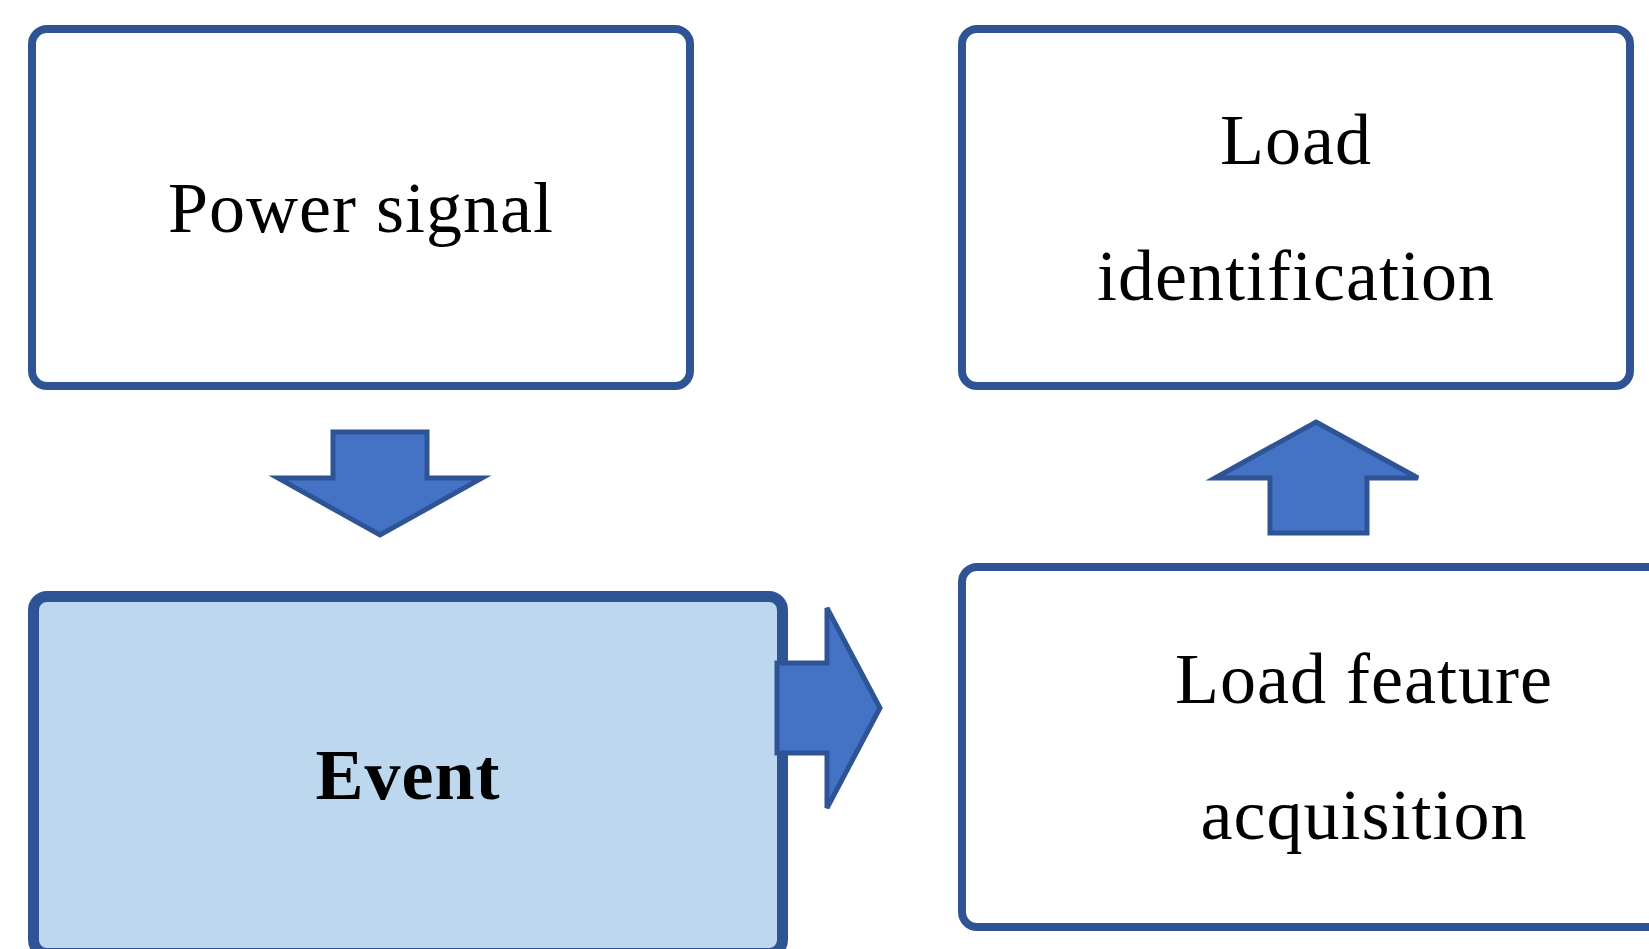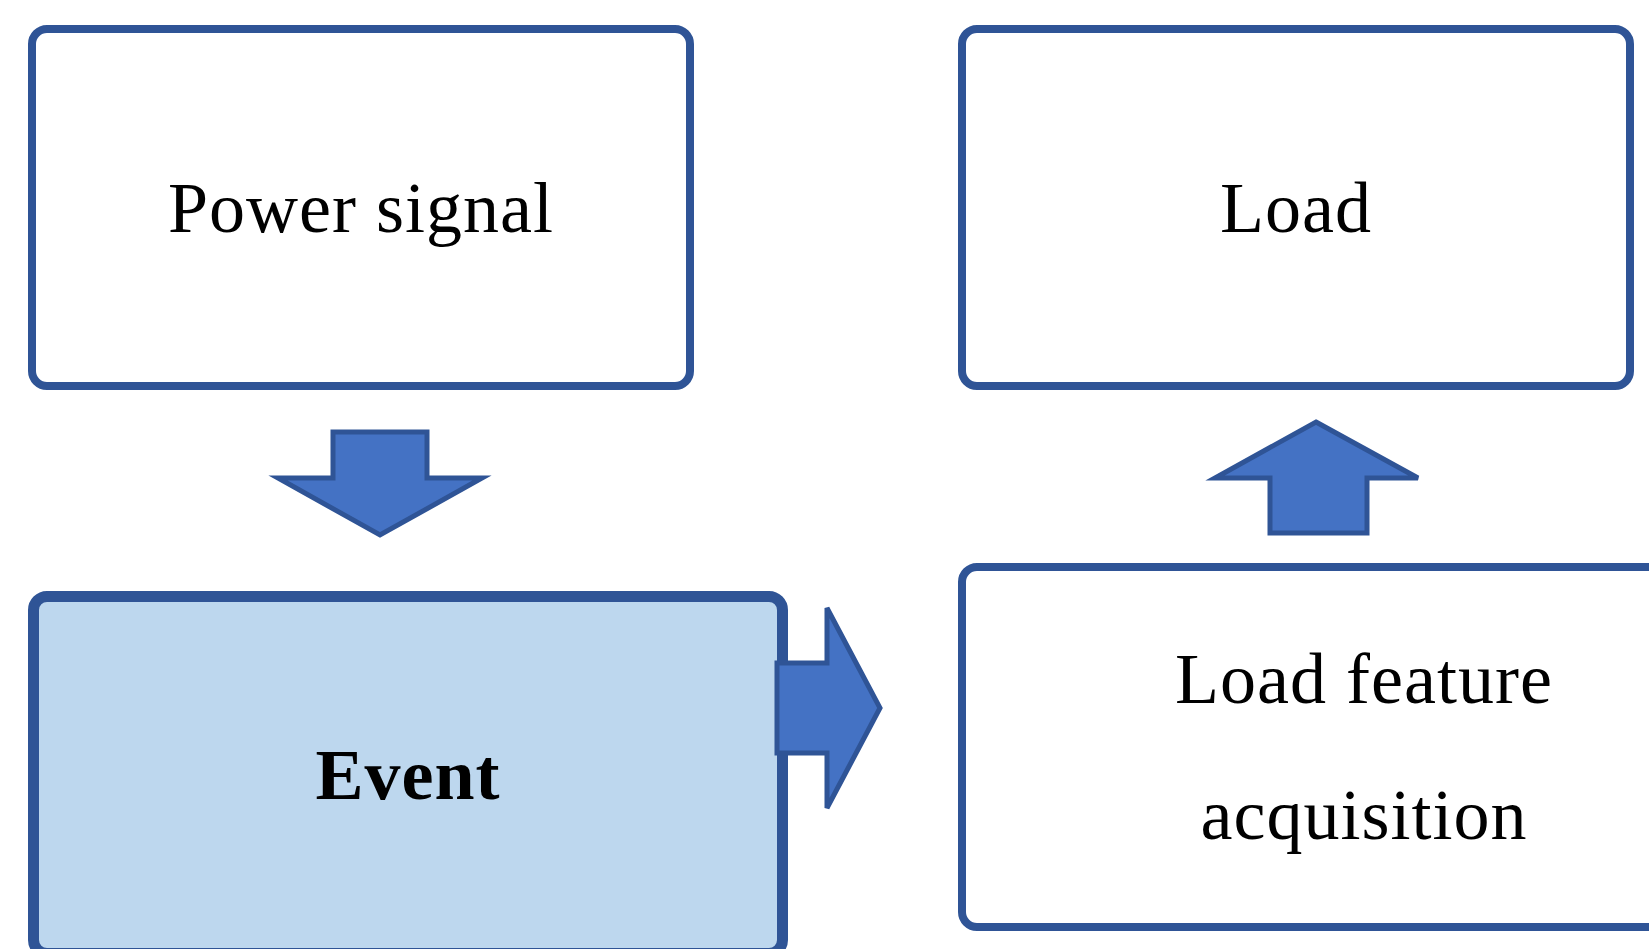--- a/index.html
+++ b/index.html
@@ -65,20 +65,21 @@
 <body>
 
 <div class="canvas">
 
   <div class="node node-tl">
     <span>Power signal</span>
   </div>
 
   <div class="node node-tr">
     <span>Load</span>
+    <span>identification</span>
   </div>
 
   <div class="node node-bl">
     <span>Event</span>
   </div>
 
   <div class="node node-br">
     <span>Load feature</span>
     <span>acquisition</span>
   </div>

